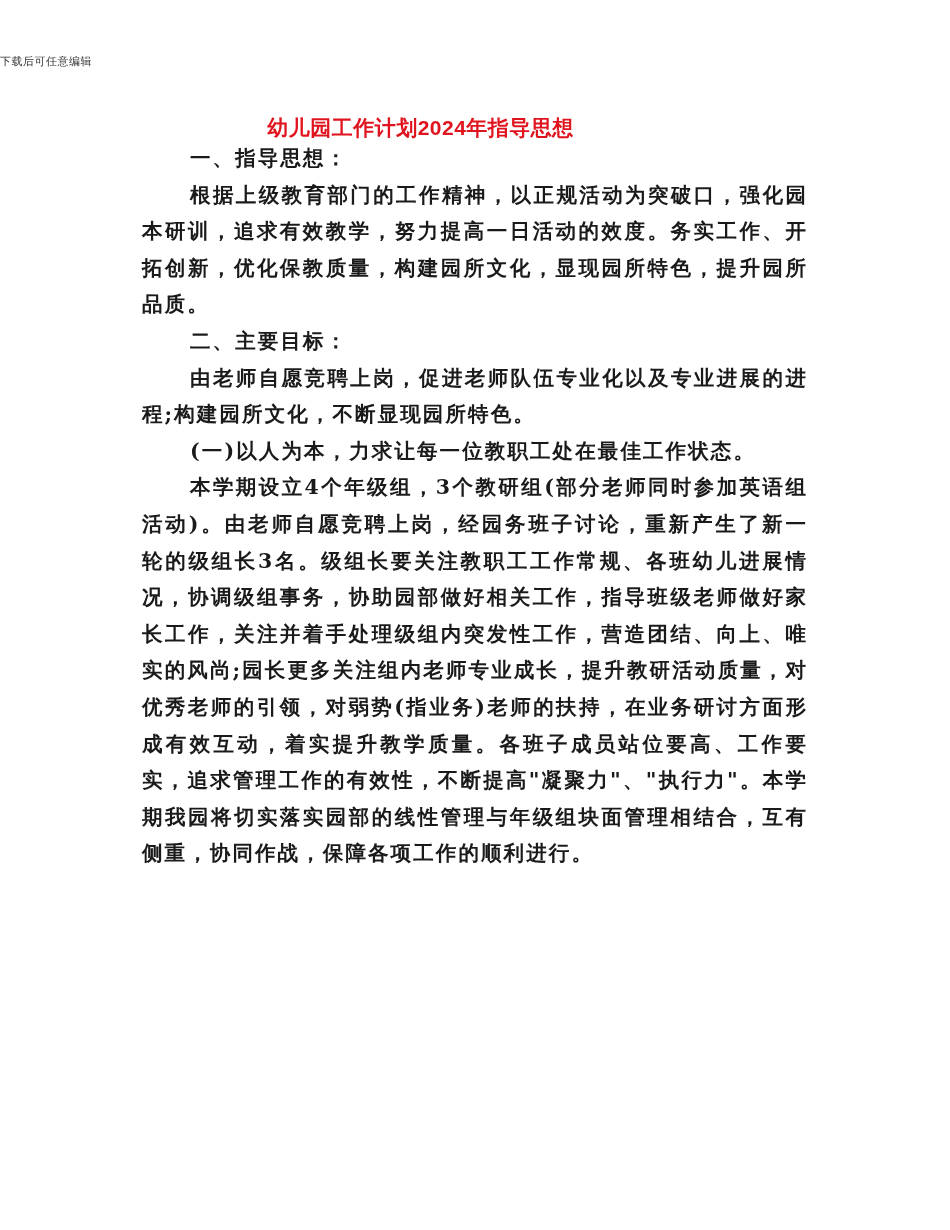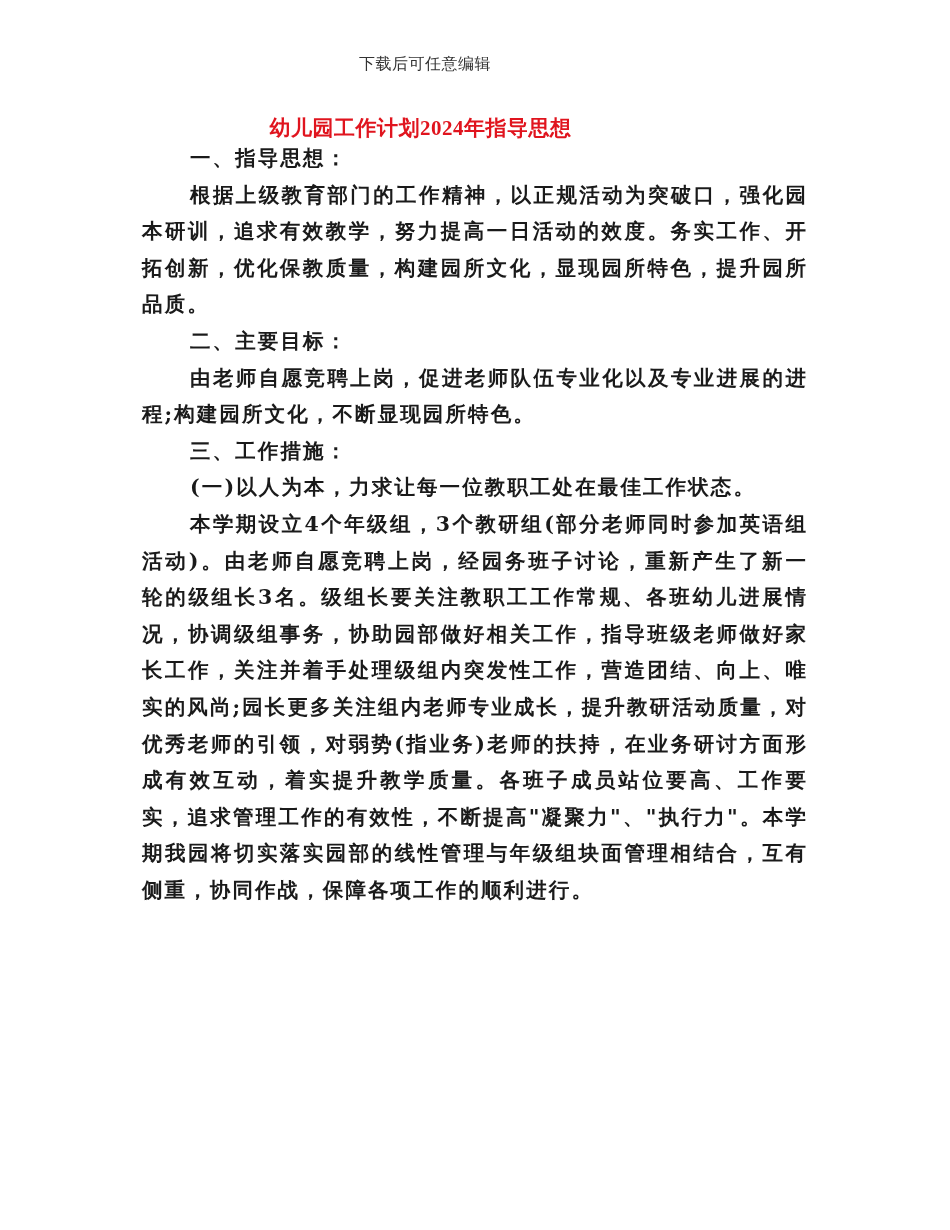--- a/index.html
+++ b/index.html
@@ -13,37 +13,37 @@
       position: relative;
       overflow: hidden;
       font-family: "DejaVu Serif", "Liberation Serif", serif;
       color: #1a1a1a;
     }
     .page-header {
       position: absolute;
       top: 54px;
       left: 0;
       width: 850px;
-      text-align: center;
-      font-size: 16px;
+      text-align: left;
+      font-size: 11px;
       color: #333333;
       letter-spacing: 0.5px;
     }
     .doc-title {
       position: absolute;
       top: 114px;
       left: 0;
       width: 841px;
       text-align: center;
       font-size: 21px;
       font-weight: bold;
       color: #e0141e;
       margin: 0;
       letter-spacing: 0.5px;
-      font-family: Liberation Serif, serif;
+      font-family: Liberation Sans, sans-serif;
     }
     .doc-body {
       position: absolute;
       top: 140px;
       left: 142px;
       width: 666px;
     }
     .para {
       margin: 0;
       font-size: 20.5px;
@@ -61,16 +61,15 @@
 
 <div class="page-header">下载后可任意编辑</div>
 
 <h1 class="doc-title">幼儿园工作计划2024年指导思想</h1>
 
 <div class="doc-body">
   <p class="para">一、指导思想：</p>
   <p class="para">根据上级教育部门的工作精神，以正规活动为突破口，强化园本研训，追求有效教学，努力提高一日活动的效度。务实工作、开拓创新，优化保教质量，构建园所文化，显现园所特色，提升园所品质。</p>
   <p class="para">二、主要目标：</p>
   <p class="para">由老师自愿竞聘上岗，促进老师队伍专业化以及专业进展的进程;构建园所文化，不断显现园所特色。</p>
-  <p class="para">三、工作措施：</p>
   <p class="para">(一)以人为本，力求让每一位教职工处在最佳工作状态。</p>
   <p class="para">本学期设立4个年级组，3个教研组(部分老师同时参加英语组活动)。由老师自愿竞聘上岗，经园务班子讨论，重新产生了新一轮的级组长3名。级组长要关注教职工工作常规、各班幼儿进展情况，协调级组事务，协助园部做好相关工作，指导班级老师做好家长工作，关注并着手处理级组内突发性工作，营造团结、向上、唯实的风尚;园长更多关注组内老师专业成长，提升教研活动质量，对优秀老师的引领，对弱势(指业务)老师的扶持，在业务研讨方面形成有效互动，着实提升教学质量。各班子成员站位要高、工作要实，追求管理工作的有效性，不断提高"凝聚力"、"执行力"。本学期我园将切实落实园部的线性管理与年级组块面管理相结合，互有侧重，协同作战，保障各项工作的顺利进行。</p>
 </div>
 
 </body></html>

